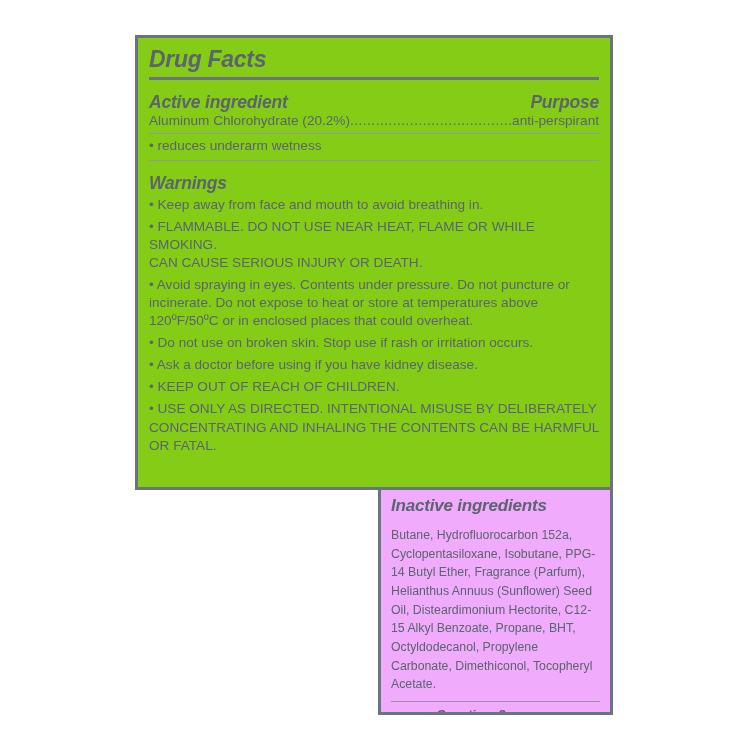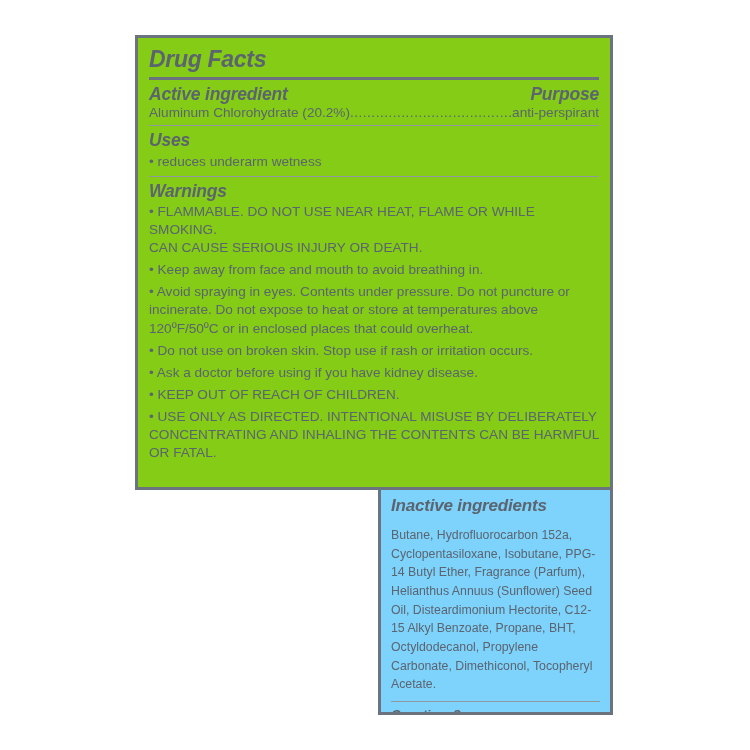--- a/index.html
+++ b/index.html
@@ -100,34 +100,34 @@
   .leader-dots {
     flex: 1 1 auto;
     overflow: hidden;
     letter-spacing: 0.5px;
     font-size: 13.6px;
     margin: 0 0px;
   }
 
   .pad-sm  { padding: 3px 0 5px 0; }
   .pad-ms  { padding: 2px 0 5px 0; }
-  .pad-top { padding-top: 5px; }
+  .pad-top { padding-top: 13px; }
 
   .warn-item { padding: 3px 0 1px 0; }
 
   
   .side-panel {
     position: absolute;
     left: 378px;
     top: 487px;
     width: 235px;
     height: 228px;
     box-sizing: border-box;
     border: 3px solid #6b737e;
-    background: #7dd3fc;
+    background: #f0abfc;
     padding: 0 10px;
     overflow: hidden;
   }
   .side-head {
     font-size: 17px;
     font-style: italic;
     font-weight: bold;
     color: #5b646f;
     line-height: 1.05;
     letter-spacing: -0.2px;
@@ -141,20 +141,21 @@
     margin-top: 8px;
   }
   .side-q-head {
     font-size: 13px;
     font-style: italic;
     font-weight: bold;
     color: #5b646f;
     line-height: 1.05;
     letter-spacing: -0.2px;
     padding-top: 6px;
+    margin-left: 45px;
   }
   .sq-rule {
     height: 1px;
     background: #8f98a3;
     margin-top: 7px;
   }
 </style>
 </head>
 <body>
 
@@ -169,33 +170,32 @@
       <span class="sect-head">Active ingredient</span>
       <span class="sect-head">Purpose</span>
     </div>
     <div class="leader-row pad-ms">
       <span>Aluminum Chlorohydrate (20.2%)</span>
       <span class="leader-dots">.........................................</span>
       <span>anti-perspirant</span>
     </div>
     <div class="rule-light"></div>
 
-    <div class="sect-head pad-top">Uses</div>
     <div class="body-line pad-sm">• reduces underarm wetness</div>
     <div class="rule-light"></div>
 
     <div class="sect-head pad-top">Warnings</div>
 
     <div class="bullet-block warn-item">
+      <span class="bl">• Keep away from face and mouth to avoid breathing in.</span>
+    </div>
+
+    <div class="bullet-block warn-item">
       <span class="bl">• FLAMMABLE.  DO NOT USE NEAR HEAT, FLAME OR WHILE SMOKING.</span>
       <span class="bl">CAN CAUSE SERIOUS INJURY OR DEATH.</span>
-    </div>
-
-    <div class="bullet-block warn-item">
-      <span class="bl">• Keep away from face and mouth to avoid breathing in.</span>
     </div>
 
     <div class="bullet-block warn-item">
       <span class="bl">• Avoid spraying in eyes. Contents under pressure. Do not puncture or</span>
       <span class="bl">incinerate. Do not expose to heat or store at temperatures above</span>
       <span class="bl">120ºF/50ºC or in enclosed places that could overheat.</span>
     </div>
 
     <div class="bullet-block warn-item">
       <span class="bl">• Do not use on broken skin. Stop use if rash or irritation occurs.</span>

